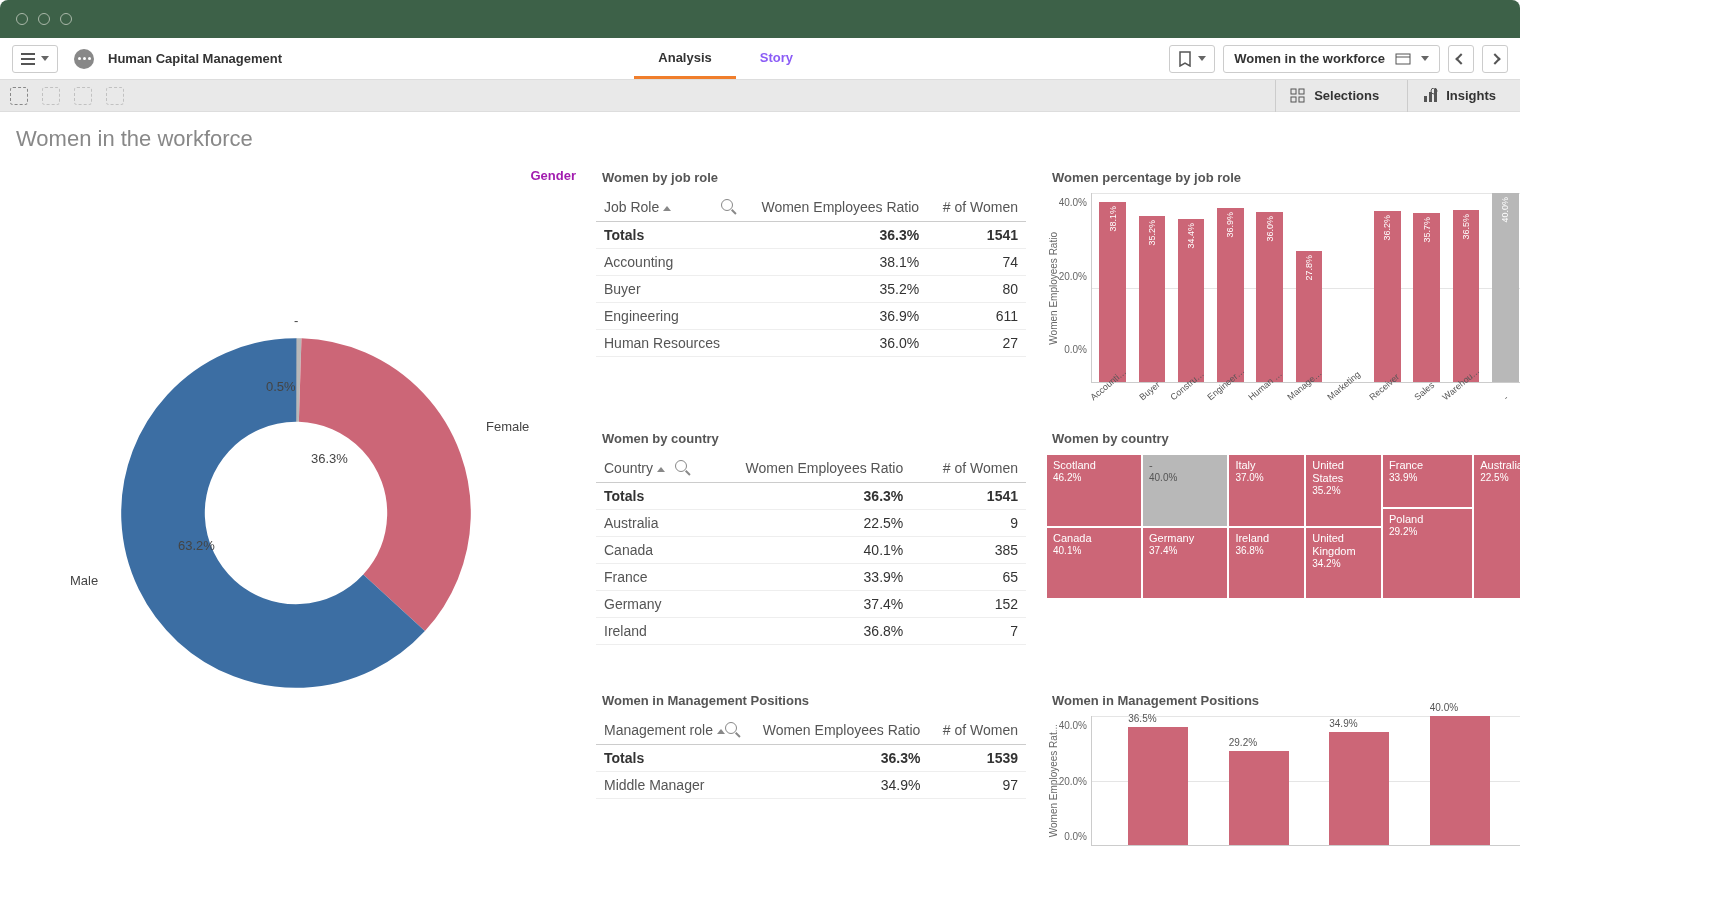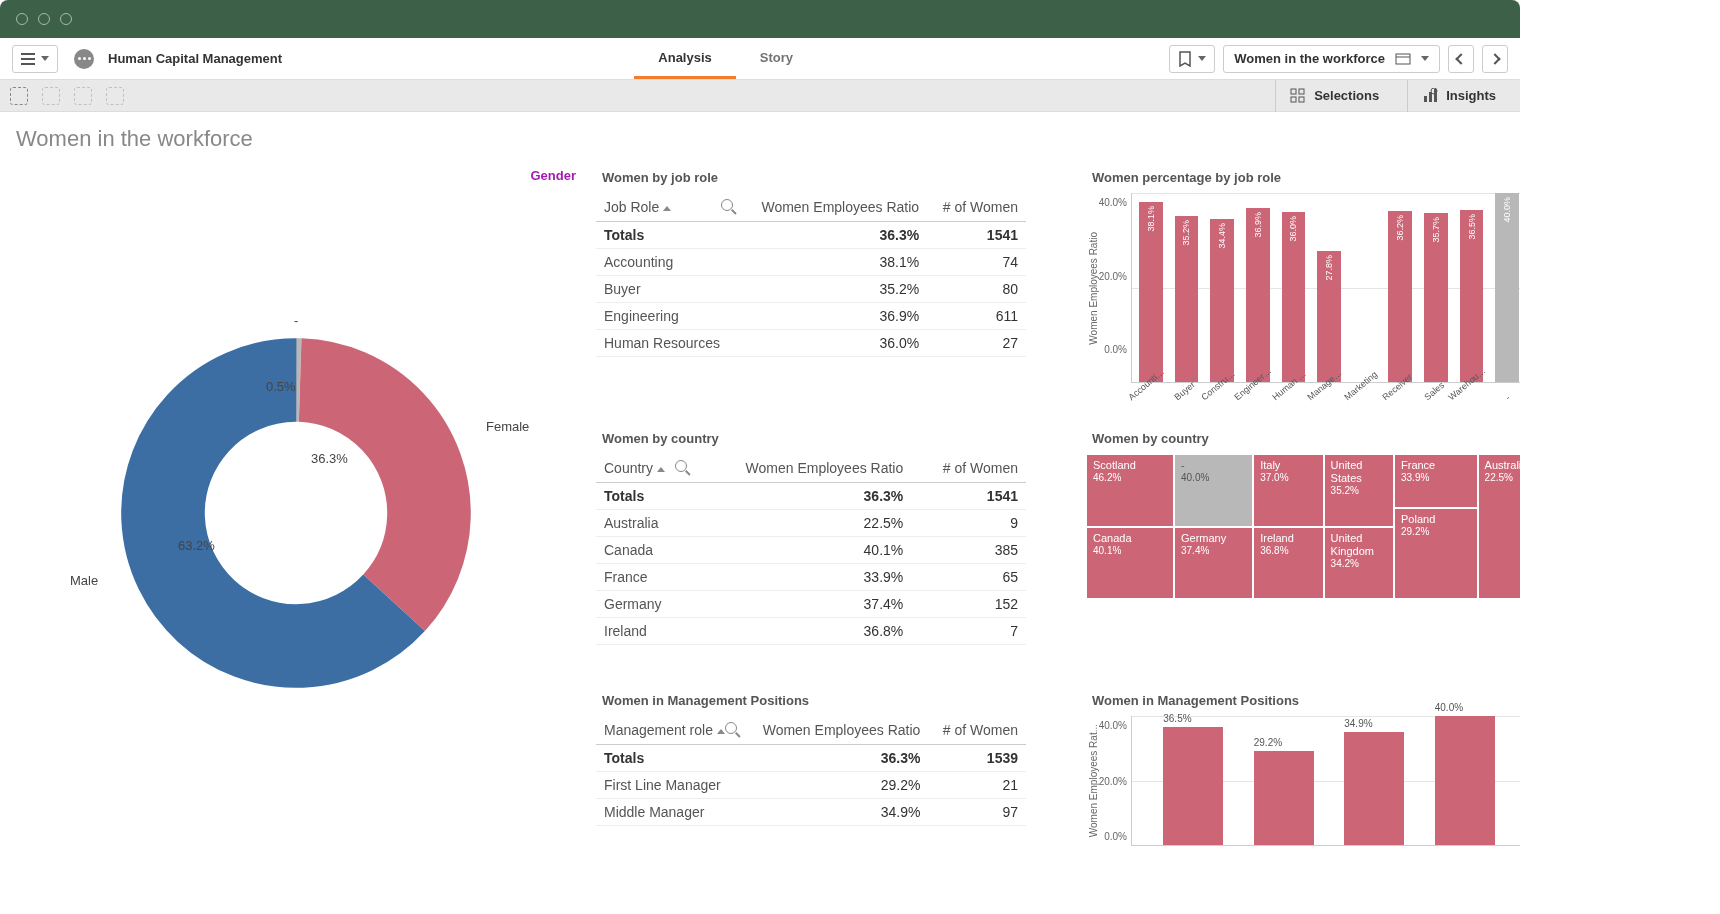--- a/index.html
+++ b/index.html
@@ -44,21 +44,21 @@
   .app-icon {
     width: 20px; height:20px; border-radius:50%;
     background:#888; display:flex; align-items:center; justify-content:center;
     margin-left:8px; align-self:center;
   }
   .app-icon-dot { width:3px;height:3px;border-radius:50%;background:#fff;margin:0 1px;}
   .app-title { font-weight:600; align-self:center; margin-left:6px;}
   .tabs-center { flex:1; display:flex; align-items:stretch; justify-content:center; }
   .tab {
     padding: 0 24px; display:flex; align-items:center;
-    font-weight:600; color:#737373; cursor:pointer;
+    font-weight:600; color:#8b5cf6; cursor:pointer;
     border-bottom: 3px solid transparent;
   }
   .tab.active { color:#333; border-bottom-color:#f07e2c; }
   .right-controls { display:flex; align-items:center; gap:8px; }
   .icon-btn {
     border:1px solid #ccc; border-radius:3px; height:28px;
     padding:0 8px; display:flex; align-items:center; gap:6px;
     cursor:pointer; background:#fff;
   }
   .sheet-pill {
@@ -131,21 +131,21 @@
   .treemap { position:relative; width:100%; height:145px; }
   .tm-cell { position:absolute; background:#cc6677; color:#fff; font-size:11px; padding:4px 6px; border:1px solid #fff; line-height:1.2;}
   .tm-cell.gray { background:#b8b8b8; color:#555; }
   .tm-name { font-size:11px; }
   .tm-val { font-size:10px; }
   .mgmt-wrap { display:flex; height:130px; }
   .mgmt-bars { flex:1; position:relative; border-left:1px solid #ccc; border-bottom:1px solid #ccc; }
   .mgmt-bars .bars{ gap:24px; padding:0 28px;}
   .mgmt-bars .bar-rect { width:60px; }
   .mgmt-bars .bar-lbl-in { writing-mode:horizontal-tb; transform:none; color:#555; font-size:10px; width:auto; left:auto; margin:0; top:-14px; bottom:auto;}
-  .chart-section { padding-bottom: 40px; margin-left: 40px; }
+  .chart-section { padding-bottom: 40px; }
 </style>
 </head>
 <body>
 
 <div class="chrome-bar">
   <div class="chrome-dot"></div>
   <div class="chrome-dot"></div>
   <div class="chrome-dot"></div>
 </div>
 
@@ -472,25 +472,20 @@
           <th># of Women</th>
         </tr>
           </thead>
         <tbody id="tbl-mgmt">
             <tr class="totals">
               <td>Totals</td>
               <td>36.3%</td>
               <td>1539</td>
             </tr>
             <tr>
-              <td>First Line Manager</td>
-              <td>29.2%</td>
-              <td>21</td>
-            </tr>
-            <tr>
               <td>Middle Manager</td>
               <td>34.9%</td>
               <td>97</td>
             </tr>
           </tbody>
       </table>
     </div>
 
     <div class="chart-section">
       <div class="panel-title">Women in Management Positions</div>

